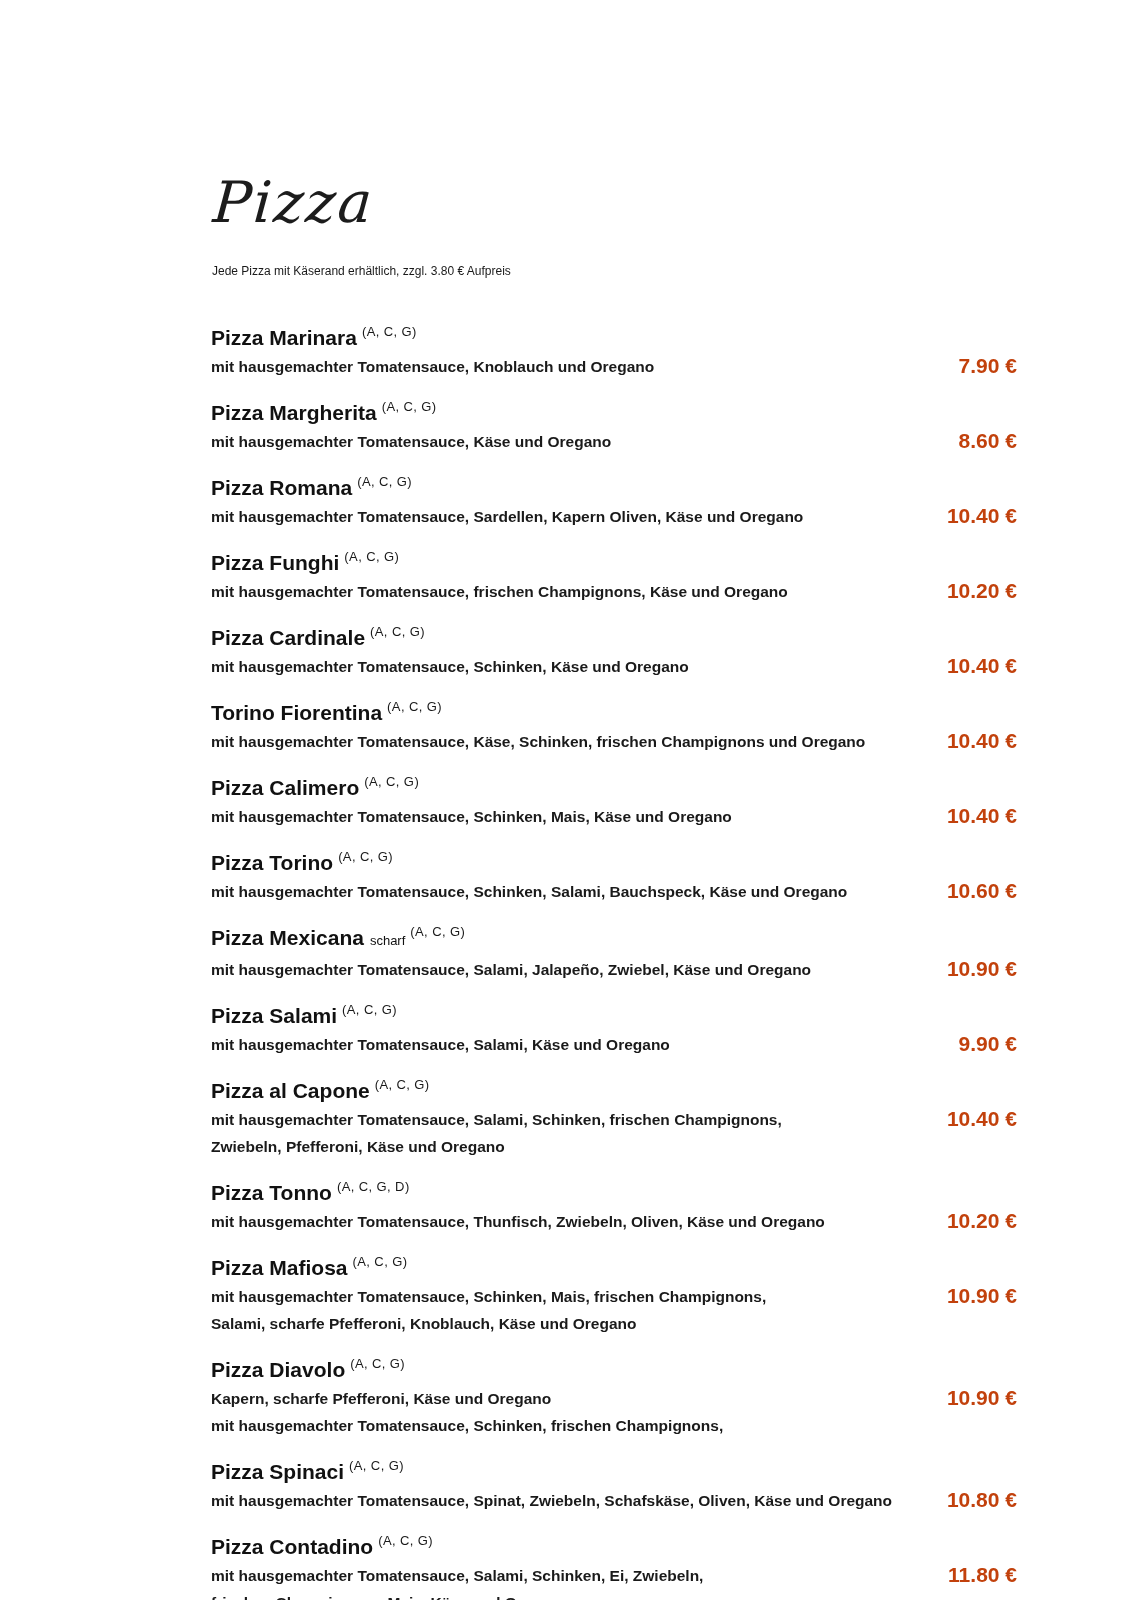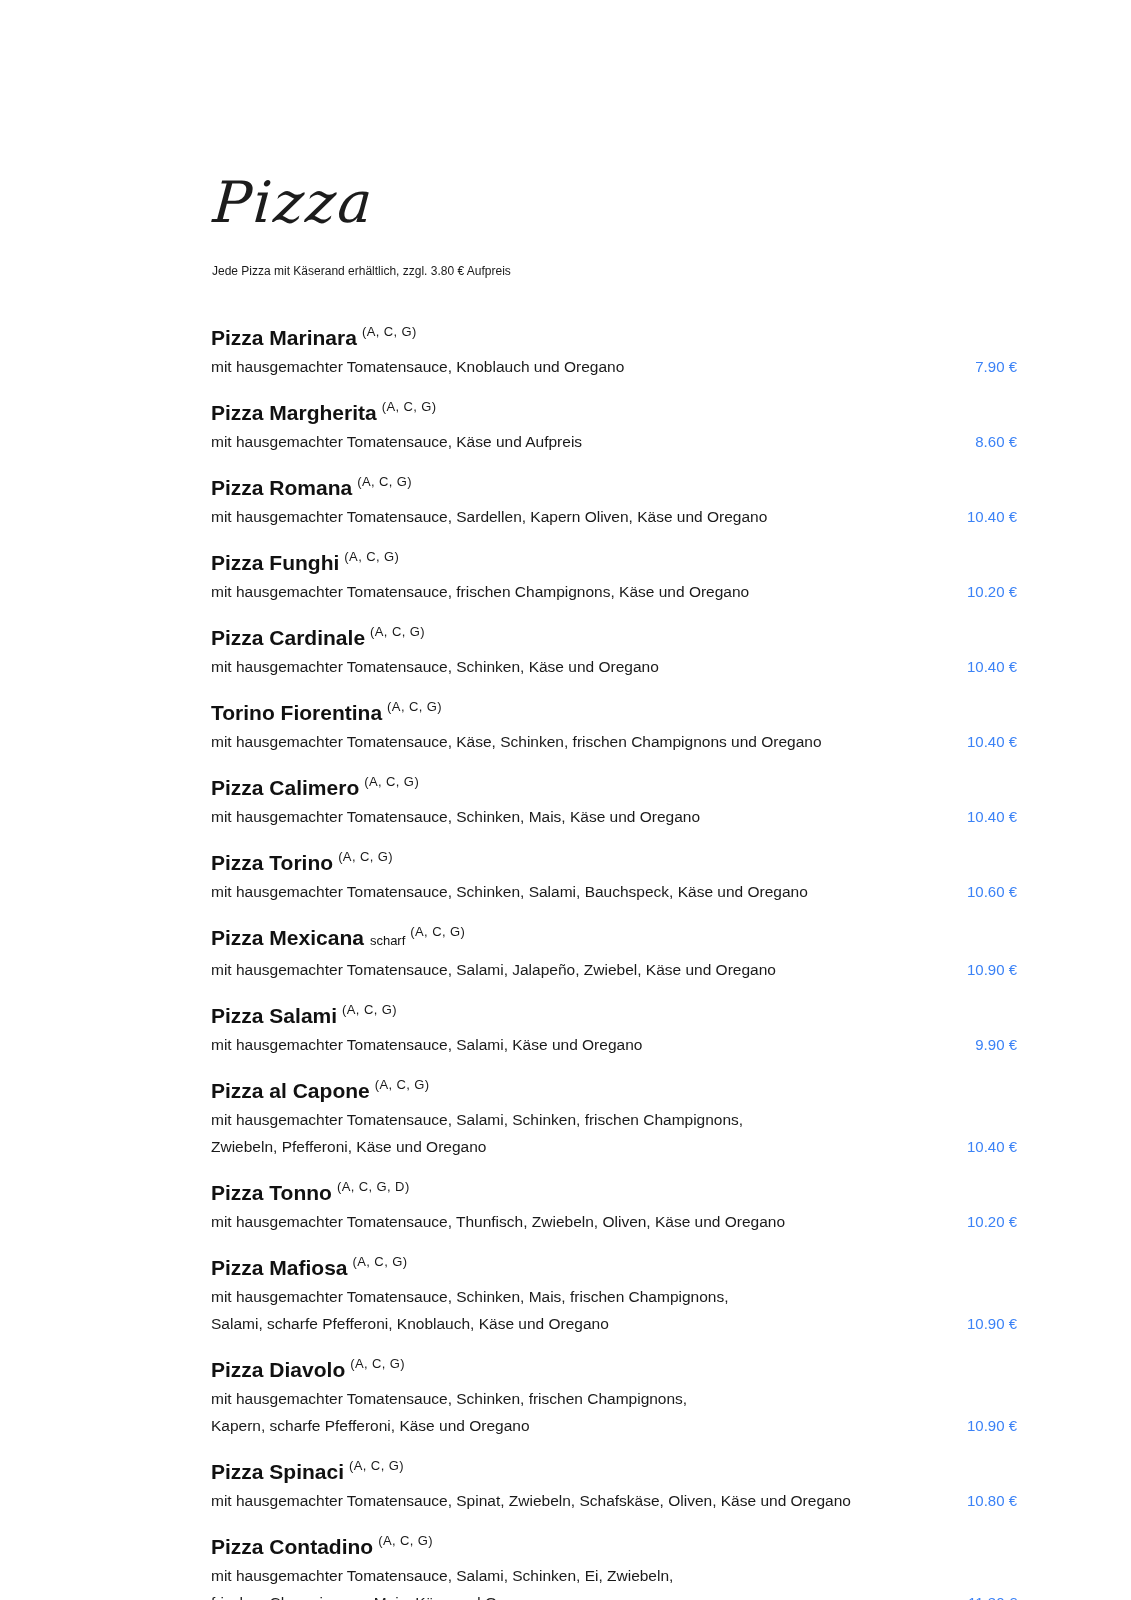--- a/index.html
+++ b/index.html
@@ -51,37 +51,38 @@
   .item-allergens {
     font-weight: 400;
     font-size: 13px;
     letter-spacing: 0.4px;
     vertical-align: 9px;
     margin-left: 5px;
     color: #1a1a1a;
   }
   .item-body {
     display: flex;
-    align-items: flex-end;
+    align-items: flex-start;
     justify-content: space-between;
+    font-weight: bold;
   }
   .item-desc {
     flex: 1 1 auto;
     font-size: 15.5px;
     line-height: 27px;
     color: #1a1a1a;
   }
   .desc-line { white-space: nowrap; }
   .item-price {
     flex: 0 0 auto;
-    font-size: 15px;
+    font-size: 21px;
     line-height: 26px;
     white-space: nowrap;
     margin-left: 12px;
-    color: #3b82f6;
+    color: #c2410c;
   }
 </style>
 </head>
 <body>
 
 <div class="page">
   <h1 class="script-title">Pizza</h1>
   <p class="note">Jede Pizza mit Käserand erhältlich, zzgl. 3.80 € Aufpreis</p>
   <div class="items" id="items">
   <div class="item">
@@ -95,21 +96,21 @@
       <div class="item-price">7.90 €</div>
     </div>
   </div>
 
   <div class="item">
     <div class="item-head">
       <span class="item-name">Pizza Margherita</span><span class="item-allergens">(A, C, G)</span>
     </div>
     <div class="item-body">
       <div class="item-desc">
-            <div class="desc-line">mit hausgemachter Tomatensauce, Käse und Aufpreis</div>
+            <div class="desc-line">mit hausgemachter Tomatensauce, Käse und Oregano</div>
           </div>
       <div class="item-price">8.60 €</div>
     </div>
   </div>
 
   <div class="item">
     <div class="item-head">
       <span class="item-name">Pizza Romana</span><span class="item-allergens">(A, C, G)</span>
     </div>
     <div class="item-body">
@@ -241,22 +242,22 @@
       <div class="item-price">10.90 €</div>
     </div>
   </div>
 
   <div class="item">
     <div class="item-head">
       <span class="item-name">Pizza Diavolo</span><span class="item-allergens">(A, C, G)</span>
     </div>
     <div class="item-body">
       <div class="item-desc">
+            <div class="desc-line">Kapern, scharfe Pfefferoni, Käse und Oregano</div>
             <div class="desc-line">mit hausgemachter Tomatensauce, Schinken, frischen Champignons,</div>
-            <div class="desc-line">Kapern, scharfe Pfefferoni, Käse und Oregano</div>
           </div>
       <div class="item-price">10.90 €</div>
     </div>
   </div>
 
   <div class="item">
     <div class="item-head">
       <span class="item-name">Pizza Spinaci</span><span class="item-allergens">(A, C, G)</span>
     </div>
     <div class="item-body">

